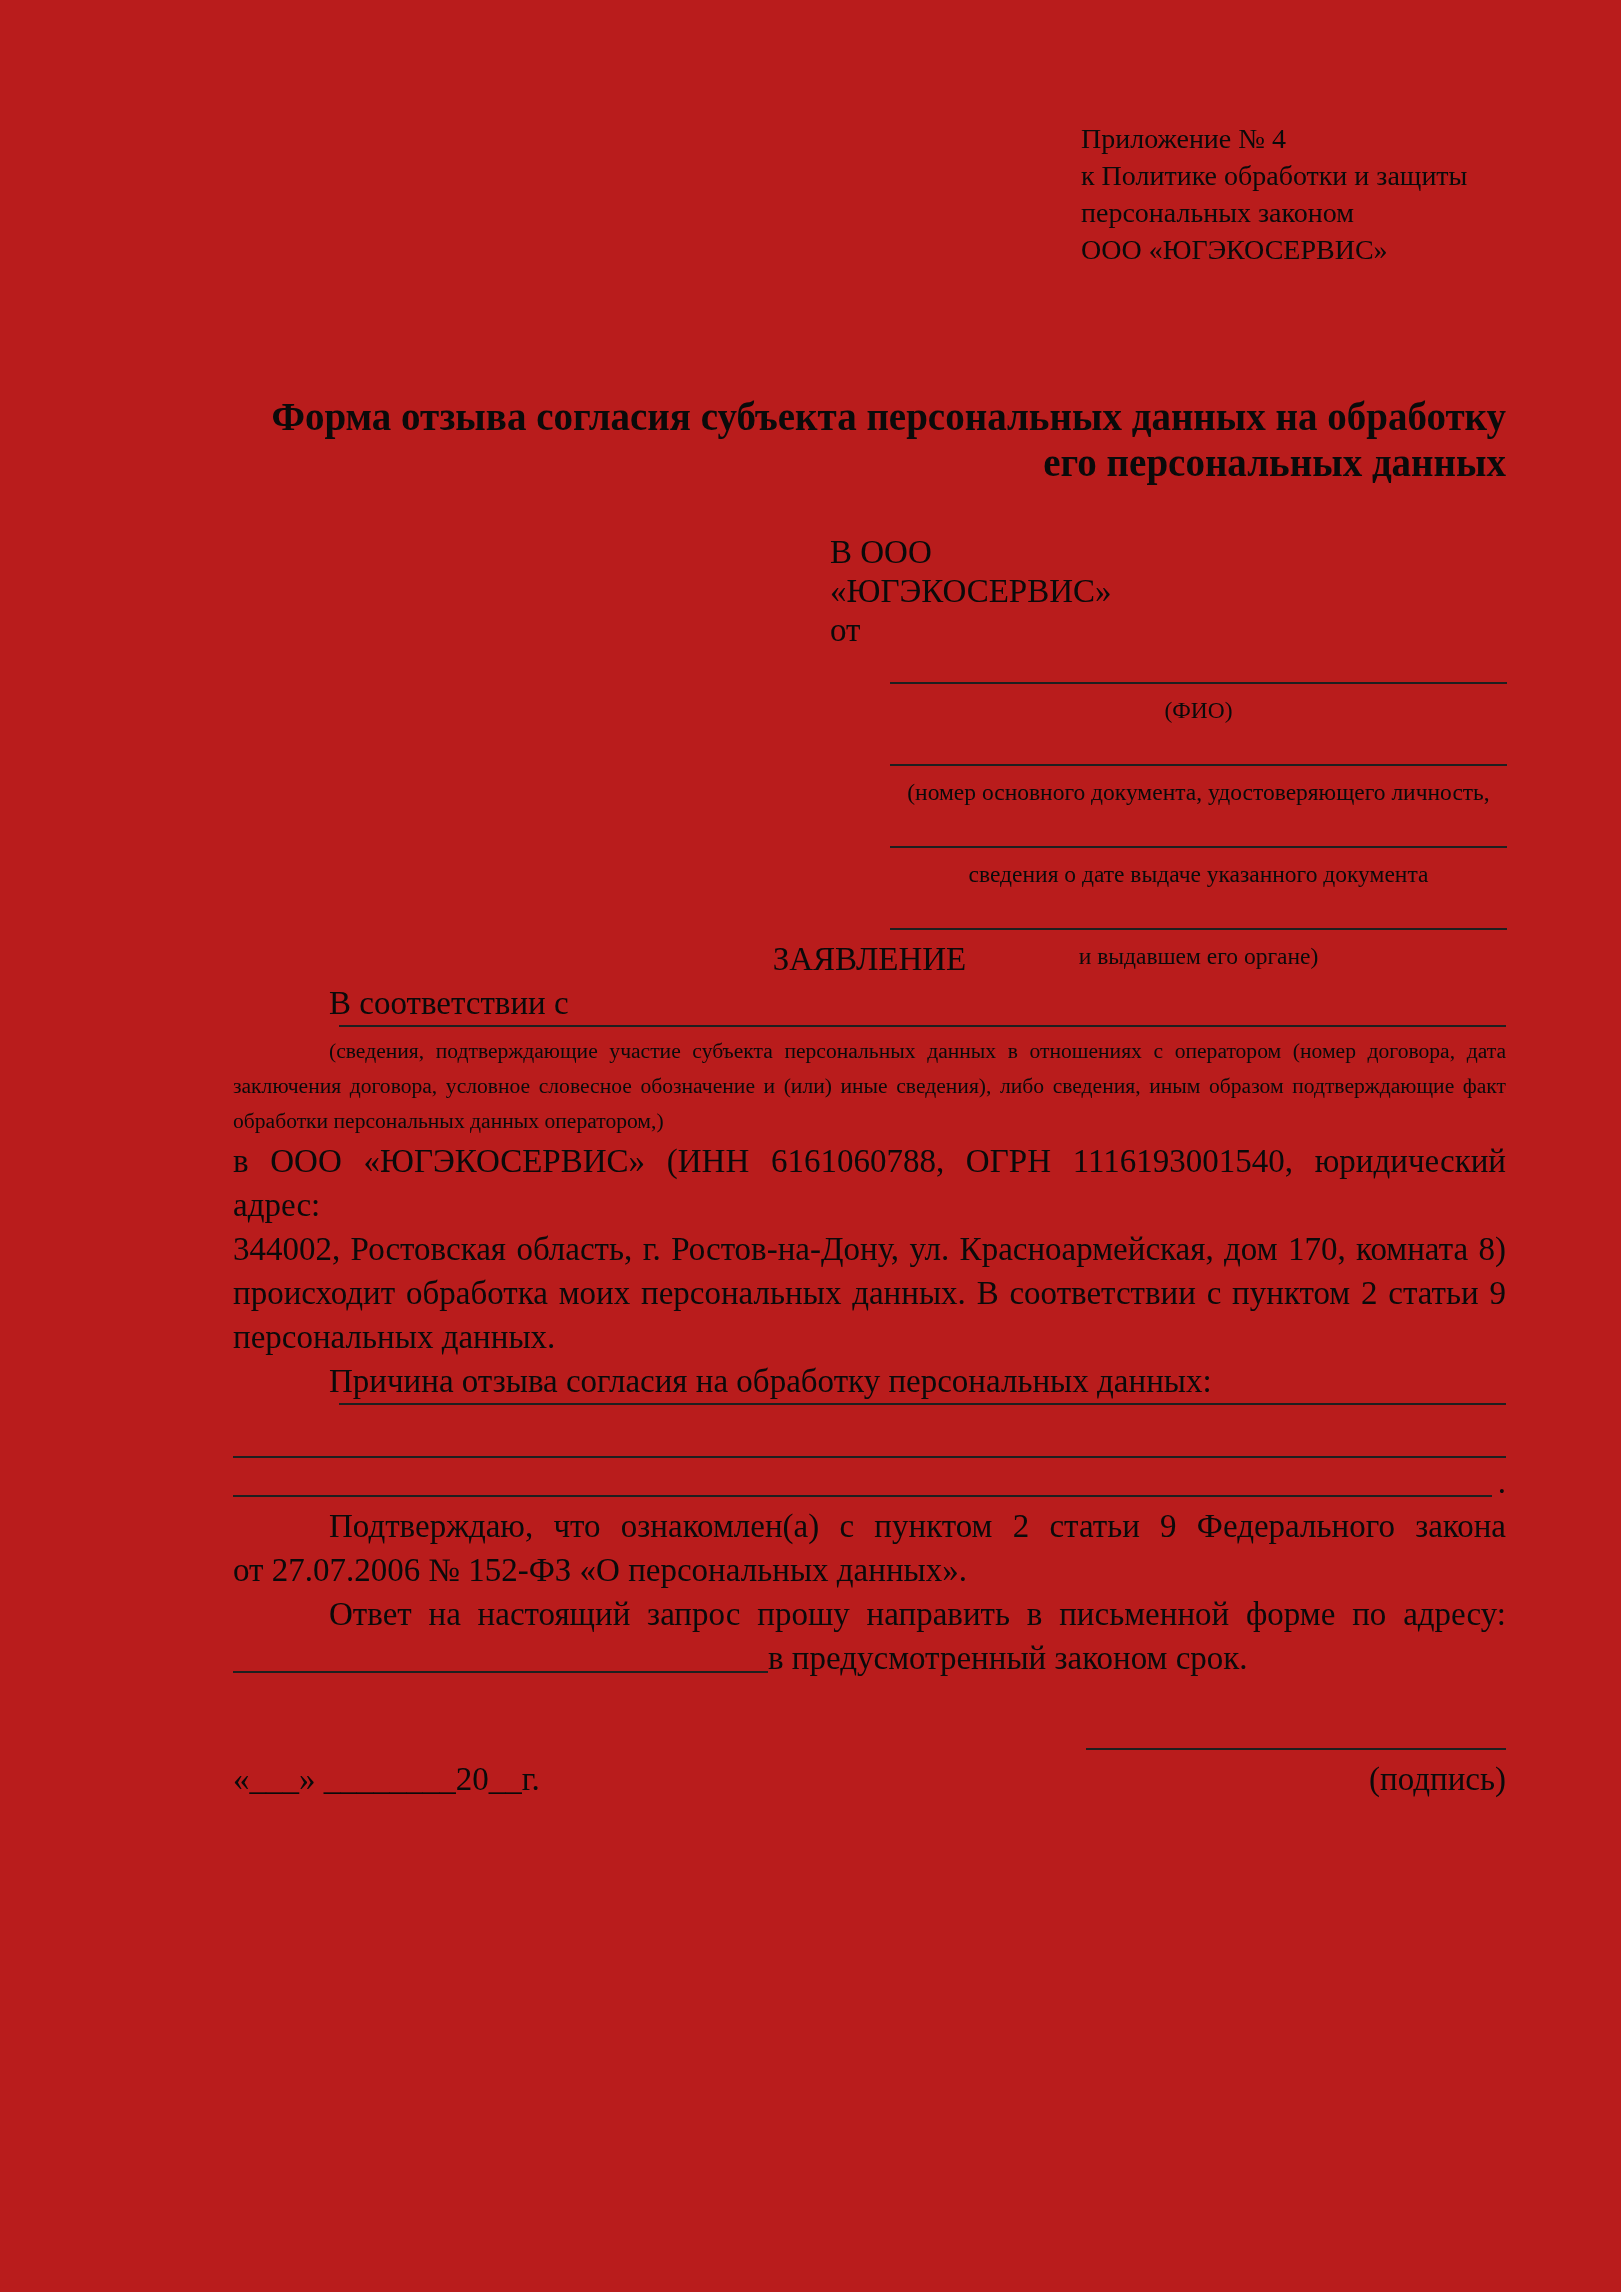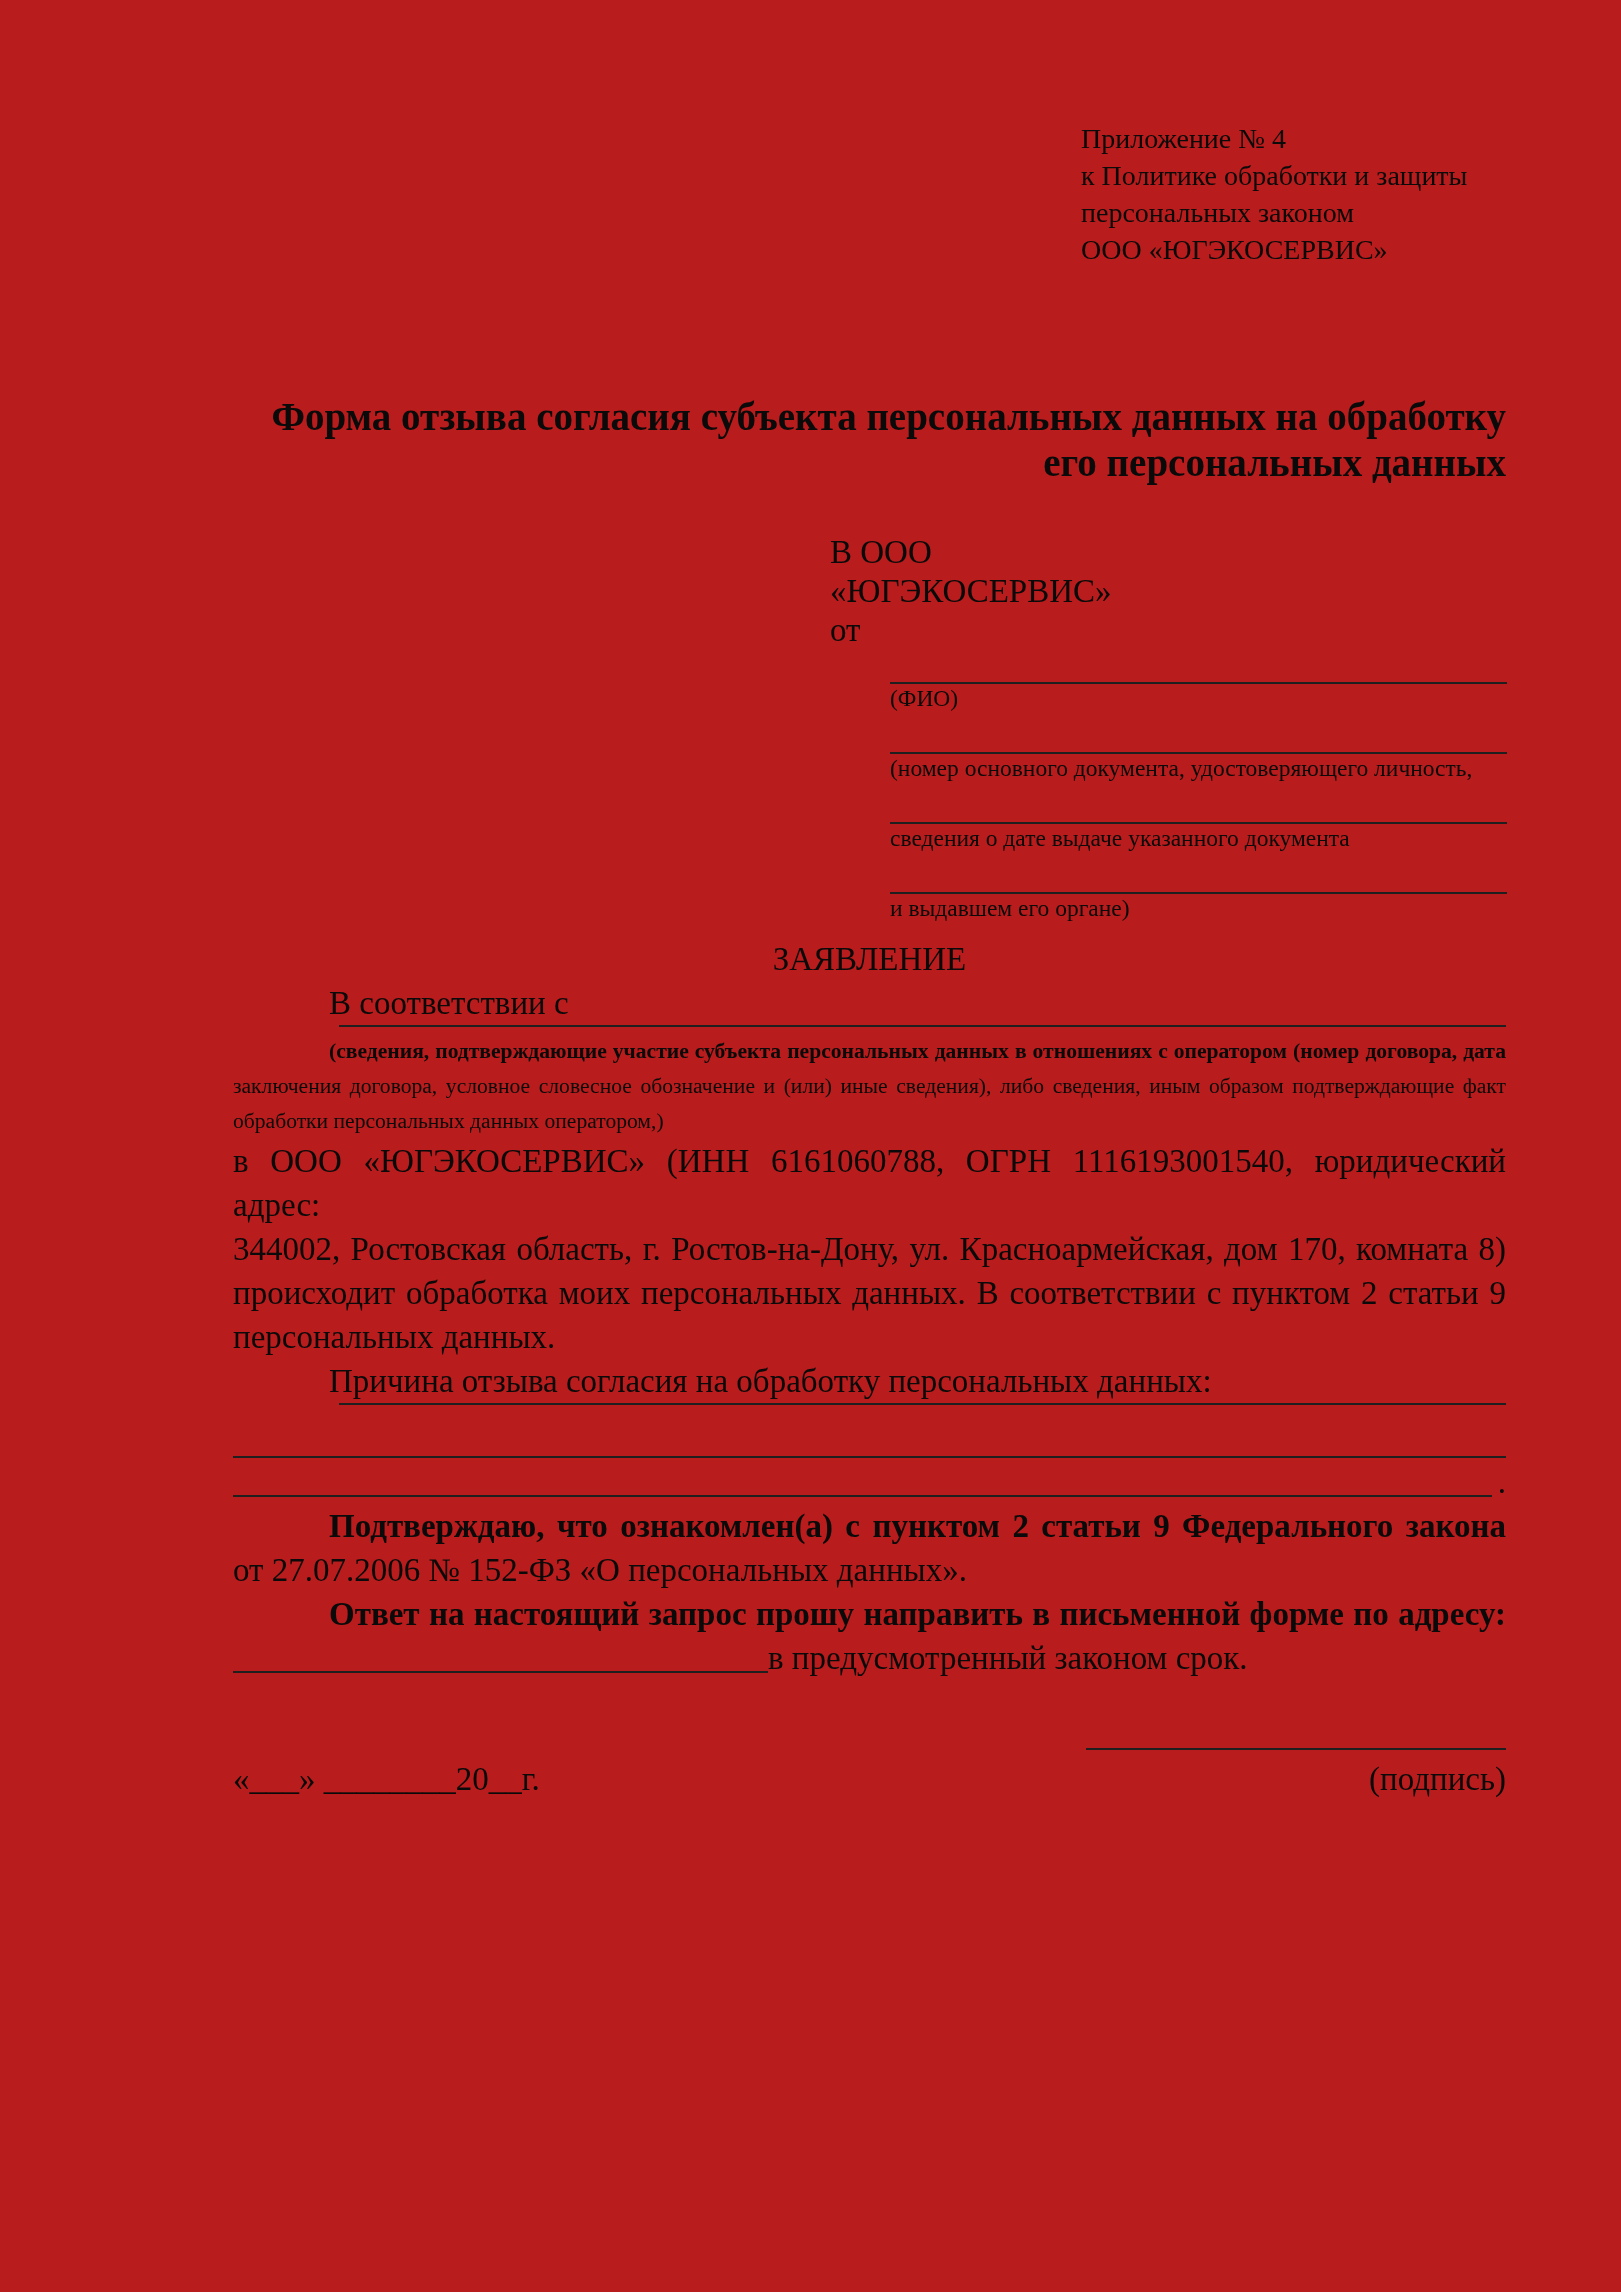--- a/index.html
+++ b/index.html
@@ -50,33 +50,35 @@
     line-height: 39px;
   }
   .addressee .indented { }
   .addr-fields { margin-left: 60px; width: 617px; }
   .field-line { border-bottom: 2.9px solid #1f1f1f; }
   .field-line.first { height: 34px; }
   .field-line.next  { height: 41px; }
   .field-caption {
     font-size: 23.5px;
     line-height: 29px;
+    text-align: center;
     white-space: nowrap;
+    margin-top: 12px;
   }
 
   
   .statement {
     position: absolute;
     left: 233px;
     top: 937px;
     width: 1273px;
   }
   .center { text-align: center; }
   .stretch { text-align: justify; text-align-last: justify; }
-  .indent { text-indent: 96px; font-weight: bold; }
+  .indent { text-indent: 96px; }
 
   .fill-row { display: flex; align-items: stretch; }
   .fill-row .lead { white-space: nowrap; }
   .fill {
     flex: 1;
     border-bottom: 2.9px solid #1f1f1f;
     margin: 0 0 6.9px 9.8px;
   }
   .pad-indent { padding-left: 96px; flex-direction: column; }
 

